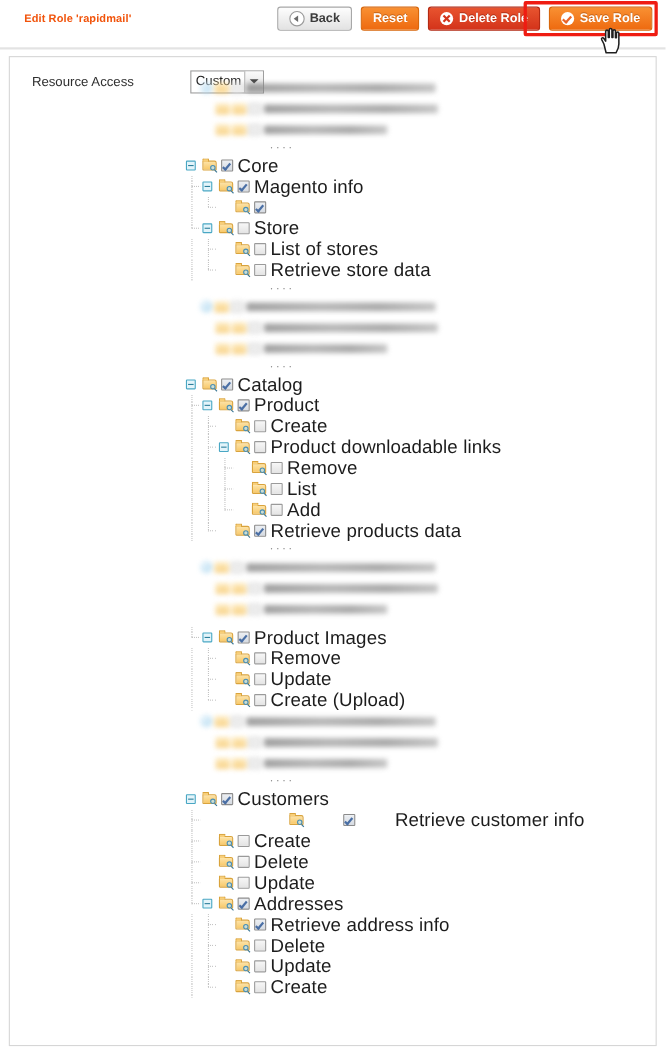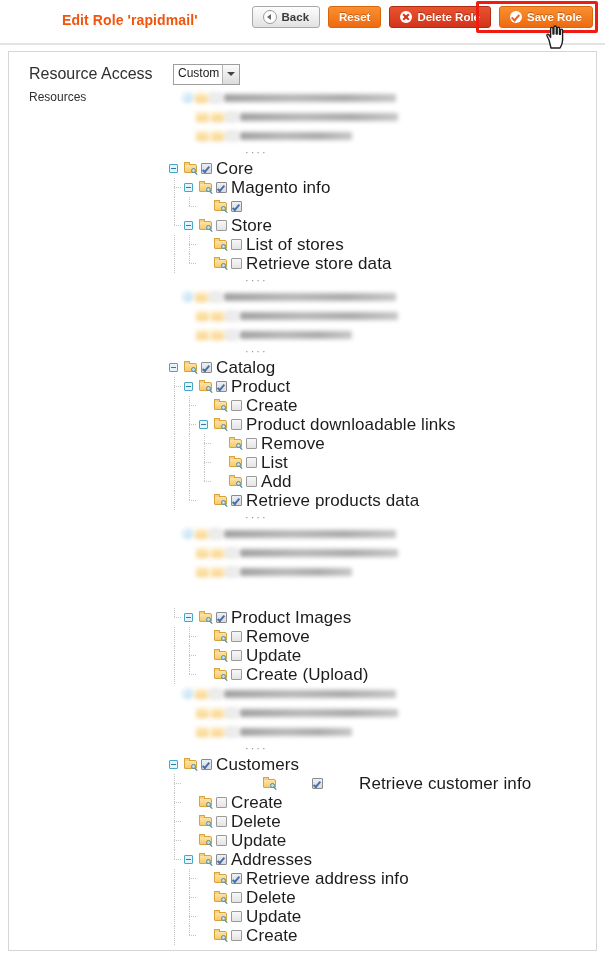--- a/index.html
+++ b/index.html
@@ -11,22 +11,22 @@
     overflow:hidden;
   }
   
   .page-head{
     position:relative;height:43px;
     border-bottom:2px solid #e3e3e3;
     background:#fff;
   }
   .page-title{
     position:absolute;left:22px;top:12px;
-    font-size:14px;font-weight:bold;color:#f1540c;
-    letter-spacing:.1px;white-space:nowrap;margin-left:40px;
+    font-size:10px;font-weight:bold;color:#f1540c;
+    letter-spacing:.1px;white-space:nowrap;
   }
   .btn-row{position:absolute;right:12px;top:6px;display:flex;align-items:flex-start;gap:8px;}
   .btn{
     border-radius:3px;font-size:11.5px;font-weight:bold;
     padding:0 10px;height:22px;line-height:22px;
     display:inline-flex;align-items:center;gap:5px;
     white-space:nowrap;cursor:pointer;box-sizing:border-box;
     font-family:"Liberation Sans",sans-serif;
   }
   .btn-grey{
@@ -85,21 +85,21 @@
   .panel-head{
     height:22px;background:#5f8592;
     display:flex;align-items:center;
   }
   .panel-head span{
     color:#fff;font-size:11.5px;font-weight:bold;
     padding-left:12px;letter-spacing:.2px;
   }
   .panel-body{padding:10px 0 0 0;}
   .field-row{display:flex;align-items:center;height:24px;padding-left:20px;}
-  .field-lbl{width:144px;font-size:16px;color:#2f2f2f;}
+  .field-lbl{width:144px;font-size:12px;color:#2f2f2f;}
   .select{
     border:1px solid #9e9e9e;background:#fff;height:19px;
     display:inline-flex;align-items:stretch;font-size:12px;
   }
   .select .val{padding:0 3px 0 4px;line-height:17px;color:#1c1c1c;}
   .select .arw{
     width:16px;border-left:1px solid #b5b5b5;
     background:linear-gradient(#fbfbfb,#dcdcdc);
     position:relative;
   }
@@ -258,21 +258,20 @@
 <div class="panel">
 
   <div class="panel-body">
     <div class="field-row">
       <div class="field-lbl">Resource Access</div>
       <div class="select">
         <span class="val">Custom</span>
         <span class="arw"></span>
       </div>
     </div>
-    <div class="res-lbl">Resources</div>
 
     <div class="tree" id="tree">
         <div class="blur-block">
           <div class="blur-row" style="padding-left: 173px;">
             <span class="bl-ico globe"></span>
             <span class="bl-ico"></span>
             <span class="bl-cb"></span>
             <span class="bl-txt" style="width:172px"></span>
           </div>
           <div class="blur-row" style="padding-left: 187px;">
@@ -487,21 +486,21 @@
             <span class="bl-txt" style="width:158px"></span>
           </div>
           <div class="blur-row" style="padding-left: 187px;">
             <span class="bl-ico "></span>
             <span class="bl-ico"></span>
             <span class="bl-cb"></span>
             <span class="bl-txt" style="width:112px"></span>
           </div>
         </div>
         <div class="sp"></div>
-        <div class="row" style="padding-left: 159px; margin-top: 20px;">
+        <div class="row" style="padding-left: 159px;">
           <span class="guides">
             <span class="g ell"></span>
           </span>
           <span class="exp has"></span>
           <span class="folder">
             <span class="mag"></span>
           </span>
           <span class="cb on"></span>
           <span class="lbl">Product Images</span>
         </div>

